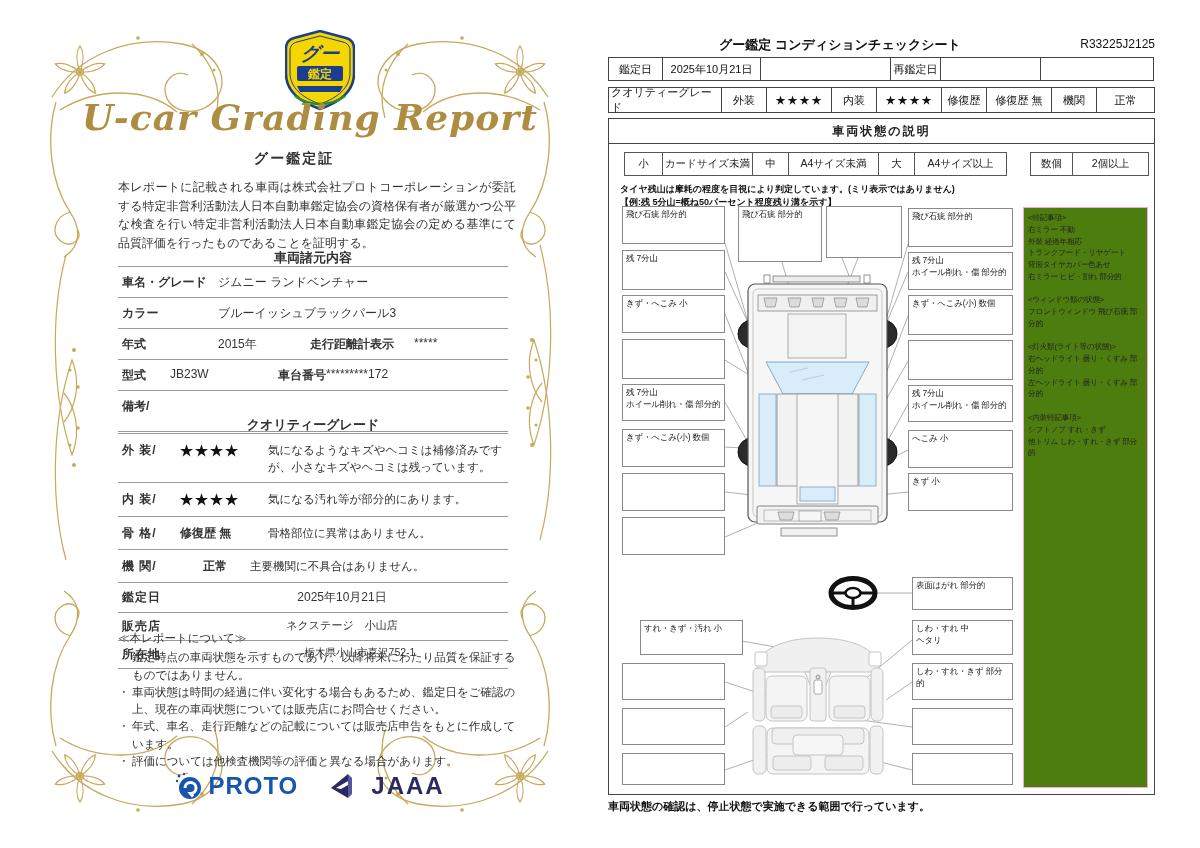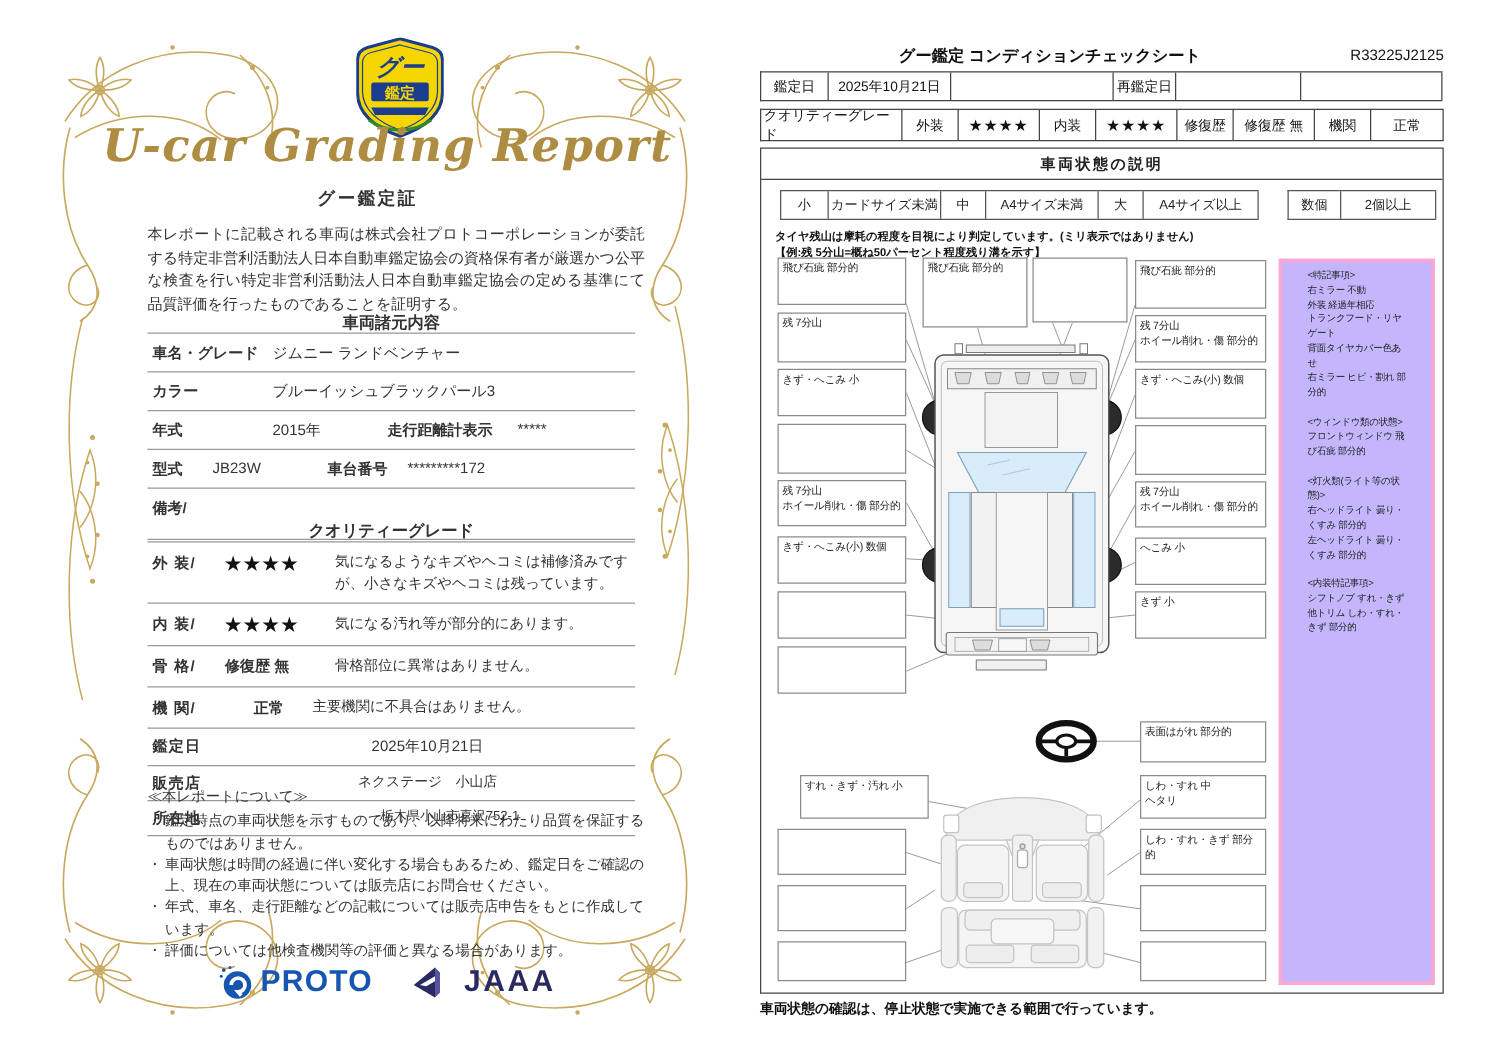--- a/index.html
+++ b/index.html
@@ -40,22 +40,22 @@
   .mainbox{border:1.5px solid #444;background:#fff;box-sizing:border-box;}
   .mb-head{height:24px;border-bottom:1.5px solid #444;display:flex;align-items:center;
            justify-content:center;font-size:12px;font-weight:bold;letter-spacing:2px;}
   .legend{display:flex;border:1px solid #555;border-right:none;}
   .legend .c{border-right:1px solid #555;height:22px;display:flex;align-items:center;
              justify-content:center;font-size:10.5px;box-sizing:border-box;}
   .tire-note{font-size:9px;font-weight:bold;line-height:1.4;color:#111;}
   .ab{position:absolute;background:#fff;border:1px solid #8a8a8a;font-size:8.5px;
       line-height:1.4;padding:2px 3px;white-space:pre-line;color:#222;box-sizing:border-box;
       letter-spacing:-0.2px;overflow:hidden;}
-  .notesbox{position:absolute;background:#c4b5fd;border:3px solid #f9a8d4;font-size:7.6px;
-      line-height:1.55;padding:4px 20px;white-space:pre-line;color:#222;box-sizing:border-box;
+  .notesbox{position:absolute;background:#4d7c0f;border:1px solid #f9a8d4;font-size:7.6px;
+      line-height:1.55;padding:4px 4px;white-space:pre-line;color:#222;box-sizing:border-box;
       letter-spacing:-0.2px;overflow:hidden;}
   .footer-note{font-size:11px;font-weight:bold;color:#111;}
   svg{display:block;}
 </style>
 </head>
 <body>
 
 <svg class="abs" style="left:0;top:0;" width="600" height="848" viewBox="0 0 600 848">
   <defs>
     <g id="corn" stroke="#c7a85c" fill="none" stroke-width="1.3">
@@ -119,21 +119,21 @@
   </div>
   <div class="srow">
     <span class="lb" style="width:96px;">年式</span>
     <span style="width:92px;">2015年</span>
     <span class="lb" style="width:104px;">走行距離計表示</span>
     <span>*****</span>
   </div>
   <div class="srow">
     <span class="lb" style="width:48px;">型式</span>
     <span style="width:92px;">JB23W</span>
-    <span class="lb" style="width:64px;">車台番号</span>
+    <span class="lb" style="width:64px;text-align:right;">車台番号</span>
     <span>*********172</span>
   </div>
   <div class="srow" style="padding-bottom:16px;">
     <span class="lb">備考/</span>
   </div>
 </div>
 
 <div class="abs sec-title" style="left:118px;top:416px;width:390px;">クオリティーグレード</div>
 <div class="abs spec-table" style="left:118px;top:433px;width:390px;">
   <div class="grow">

